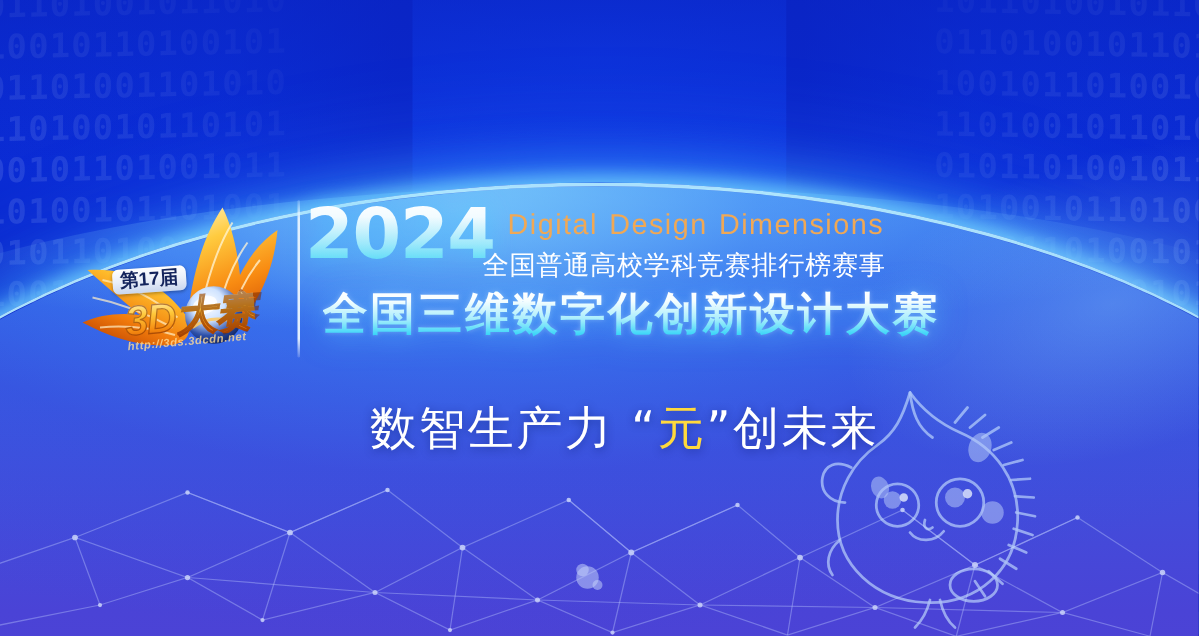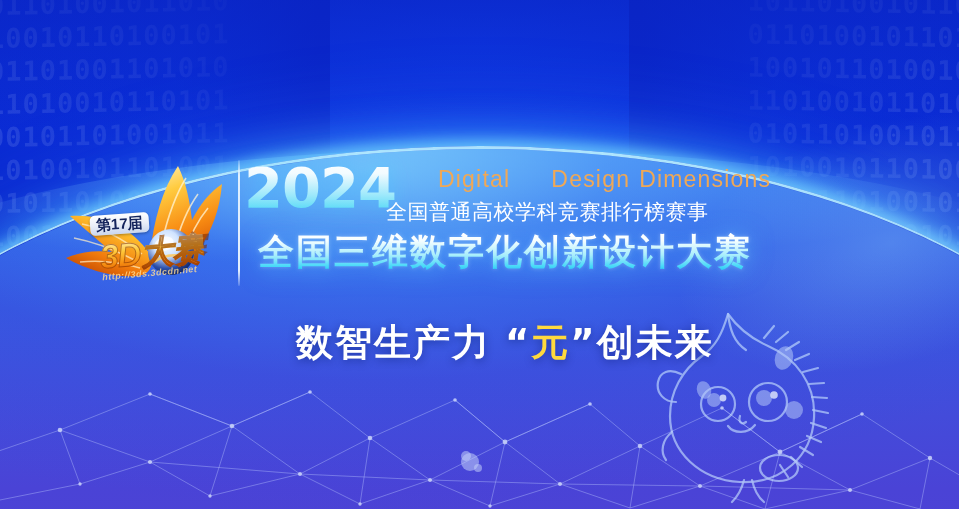--- a/index.html
+++ b/index.html
@@ -205,21 +205,21 @@
   .en-title {
     position: absolute;
     left: 406px;
     top: 166px;
     font-size: 23px;
     font-weight: 500;
     letter-spacing: 1.2px;
     color: #f0a855;
     white-space: nowrap;
   }
-  .en-title span.w { margin-right: 9px; margin-left: 32px; }
+  .en-title span.w { margin-right: 9px; }
 
   .cn-sub {
     position: absolute;
     left: 386px;
     top: 198px;
     font-size: 21px;
     font-weight: 500;
     letter-spacing: .5px;
     color: #ffffff;
     white-space: nowrap;
@@ -241,21 +241,21 @@
     background-clip: text;
     color: transparent;
     filter: drop-shadow(0 2px 12px rgba(40,180,255,.55)) drop-shadow(0 0 2px rgba(255,255,255,.35));
   }
 
   .slogan {
     position: absolute;
     left: 296px;
     top: 318px;
     font-size: 37px;
-    font-weight: 700;
+    font-weight: 400;
     letter-spacing: 2px;
     color: #ffffff;
     white-space: nowrap;
     font-family: "DejaVu Sans", "Liberation Sans", sans-serif;
     text-shadow: 0 2px 8px rgba(0,20,90,.45);
   }
   .slogan .hl { color: #ffd93d; }
   .slogan .gap { display: inline-block; width: 14px; }
 </style>
 </head>

